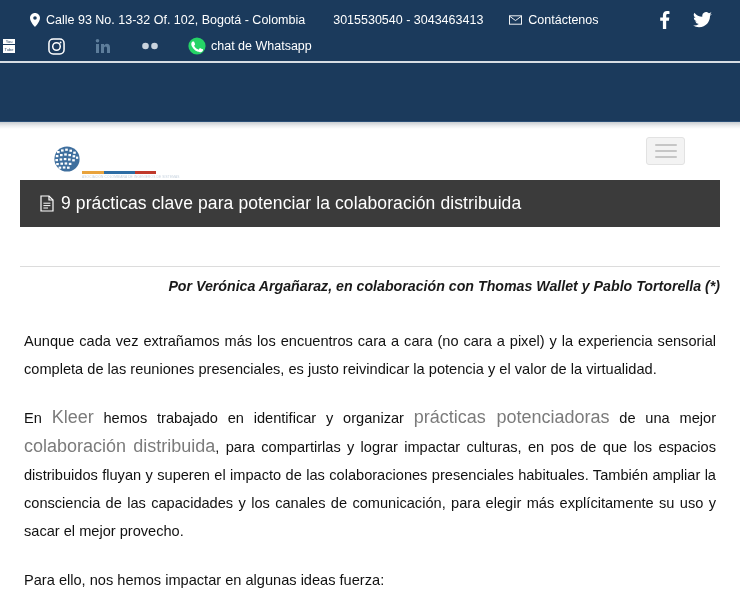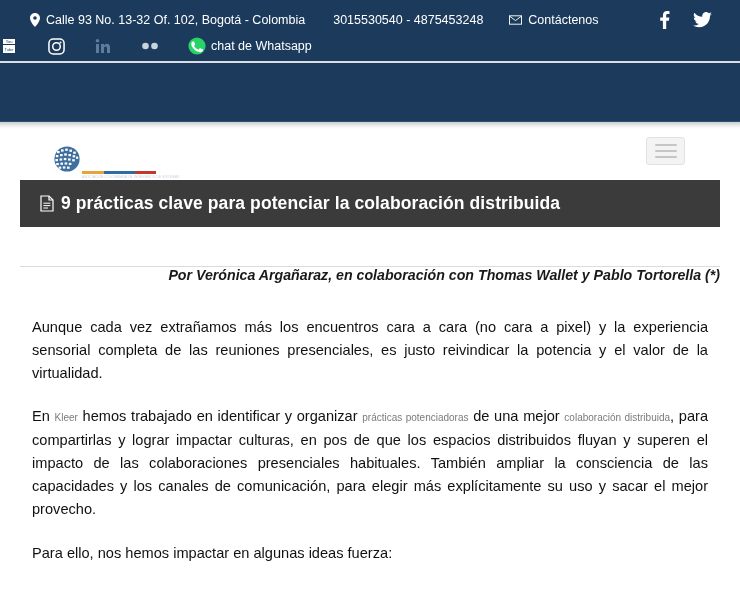--- a/index.html
+++ b/index.html
@@ -124,73 +124,74 @@
     background: #3b3b3b;
     color: #ffffff;
     height: 47px;
     display: flex;
     align-items: center;
     padding-left: 20px;
   }
   .page-title-icon { margin-right: 7px; display:inline-flex; align-items:center; }
   .page-title-text {
     font-size: 17.5px;
-    font-weight: bold;
+    font-weight: normal;
     color: #ffffff;
     letter-spacing: 0.1px;
   }
 
   .divider {
     border: none;
     border-top: 1px solid #dcdcdc;
     margin: 39px 0 0 0;
   }
 
   .byline {
     text-align: right;
     font-style: italic;
     font-weight: bold;
     font-size: 14.2px;
     color: #1a1a1a;
+    margin-top: 11px;
   }
 
   .para {
     text-align: justify;
     font-size: 14.6px;
-    line-height: 23px;
+    line-height: 28px;
     color: #111111;
-    margin: 12px;
+    margin: 4px;
   }
   .para-1 { margin-top: 33px; }
   .para-2 { margin-top: 20px; }
   .para-3 { margin-top: 21px; }
 
   .softlink {
-    font-size: 10px;
+    font-size: 18px;
     color: #7b7b7b;
   }
 </style>
 </head>
 <body>
 
 <div class="topbar">
 
   <div class="topbar-row topbar-row-1">
 
     <span class="tb-item tb-address">
       <span class="tb-icon">
         <svg width="10" height="14" viewBox="0 0 10 14" aria-hidden="true">
           <path d="M5 0C2.24 0 0 2.24 0 5c0 3.75 5 9 5 9s5-5.25 5-9c0-2.76-2.24-5-5-5zm0 6.8A1.8 1.8 0 1 1 5 3.2a1.8 1.8 0 0 1 0 3.6z" fill="#ffffff"></path>
         </svg>
       </span>
       <span>Calle 93 No. 13-32 Of. 102, Bogotá - Colombia</span>
     </span>
 
     <span class="tb-item tb-phones">
-      <span>3015530540 - 4875453248</span>
+      <span>3015530540 - 3043463413</span>
     </span>
 
     <span class="tb-item tb-contact">
       <span class="tb-icon">
         <svg width="13" height="10" viewBox="0 0 14 10" aria-hidden="true">
           <rect x="0.5" y="0.5" width="13" height="9" fill="none" stroke="#ffffff" stroke-width="1"></rect>
           <path d="M0.8 1L7 5.6L13.2 1" fill="none" stroke="#ffffff" stroke-width="1"></path>
         </svg>
       </span>
       <span>Contáctenos</span>

